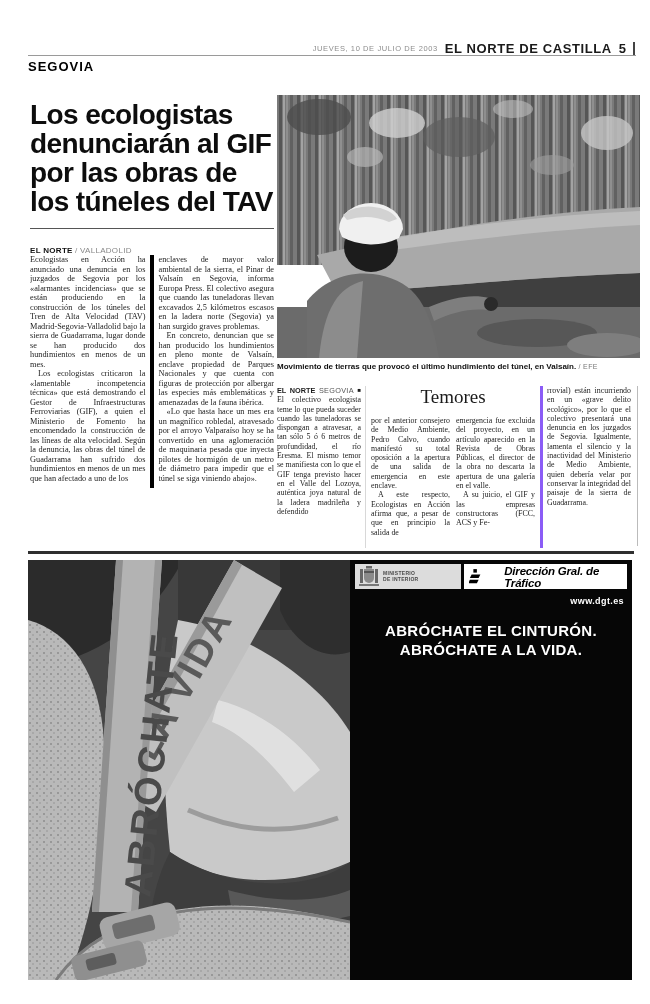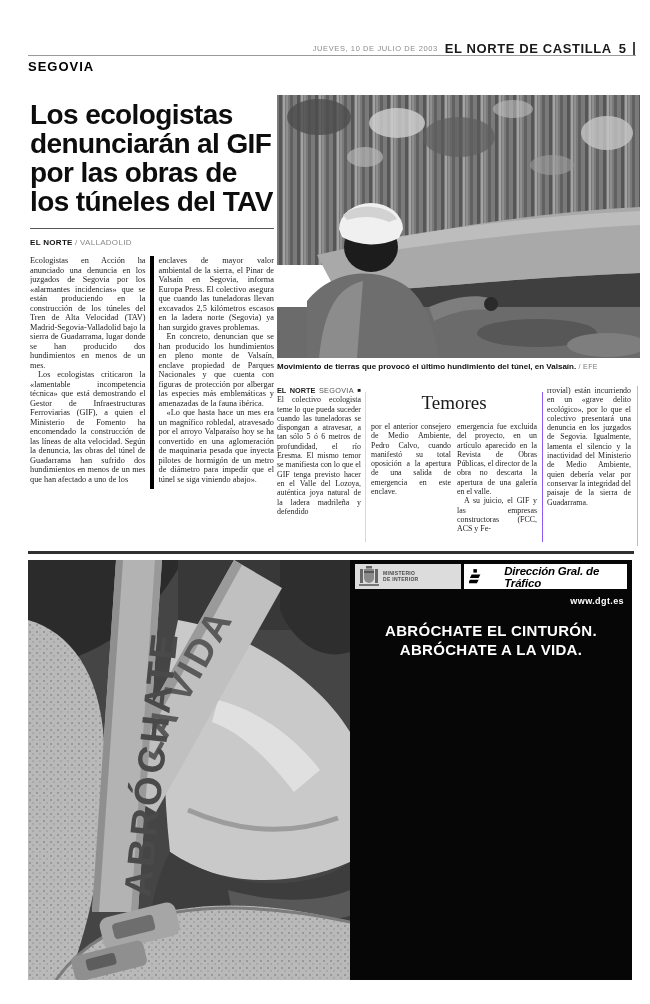--- a/index.html
+++ b/index.html
@@ -12,40 +12,40 @@
   .hdr-masthead{font-size:13px;font-weight:700;letter-spacing:.6px;color:#1a1a1a;}
   .hdr-page{font-size:13px;font-weight:700;color:#1a1a1a;}
   .hdr-bar{width:2px;height:13px;background:#444;align-self:center;}
   .top-rule{position:absolute;top:55px;left:28px;width:608px;height:1px;background:#9a9a9a;}
   .section-label{position:absolute;top:59px;left:28px;font-size:13px;font-weight:700;letter-spacing:1px;color:#000;}
   
   .story{position:absolute;left:30px;top:100px;width:244px;}
   .headline{font-size:28px;line-height:29px;font-weight:700;letter-spacing:-.6px;color:#0d0d0d;}
   .subhead{margin-top:17px;font-size:13.5px;line-height:16.5px;font-weight:400;color:#222;}
   .sub-rule{margin-top:12px;height:1px;background:#555;}
-  .byline{margin-top:9px;font-size:8px;}
+  .byline{margin-top:17px;font-size:8px;}
   .byline .agency{font-weight:700;letter-spacing:.3px;}
   .byline .place{color:#888;font-weight:400;letter-spacing:.3px;}
-  .body-cols{margin-top:9px;display:flex;height:233px;overflow:hidden;}
+  .body-cols{display:flex;height:233px;overflow:hidden;}
   .bcol{width:117px;font-family:"Liberation Serif",serif;font-size:8.3px;line-height:9.5px;
         text-align:justify;color:#1c1c1c;}
   .bcol.second{border-left:4px solid #000000;margin-left:4px;padding-left:5px;}
   .bcol p{margin:0;}
   .bcol p.ind{text-indent:8px;}
   
   .photo-wrap{position:absolute;left:277px;top:95px;width:363px;}
   .photo-wrap svg{display:block;}
   .caption{margin-top:4px;font-size:8px;font-weight:700;color:#111;}
   .caption .credit{font-weight:400;font-size:7px;color:#777;letter-spacing:.4px;}
   
   .lower{position:absolute;left:277px;top:386px;width:357px;height:162px;display:flex;overflow:hidden;}
   .lcol{font-family:"Liberation Serif",serif;font-size:7.9px;line-height:9.3px;text-align:justify;color:#1c1c1c;}
   .colA{width:84px;}
-  .temores{width:178px;border-left:1px solid #d8d8d8;border-right:1px solid #8b5cf6;
-           margin:6px 4px;padding:0 5px;box-sizing:border-box;}
+  .temores{width:178px;border-left:1px solid #d8d8d8;border-right:3px solid #8b5cf6;
+           margin:0 4px;padding:0 5px;box-sizing:border-box;}
   .temores-title{font-family:"Liberation Serif",serif;font-size:19px;font-weight:400;
                  text-align:center;margin:0 0 8px 0;color:#1a1a1a;}
   .temores-cols{display:flex;gap:6px;}
   .tcol{width:80px;}
   .colD{width:84px;}
   .lcol p{margin:0;}
   .lcol p.ind{text-indent:7px;}
   .kick .agency{font-family:"Liberation Sans",sans-serif;font-weight:700;font-size:7.3px;}
   .kick .place{font-family:"Liberation Sans",sans-serif;font-size:7.3px;color:#555;letter-spacing:.3px;}
   .kick .sq{font-size:6px;vertical-align:1px;}
@@ -149,20 +149,21 @@
         <span class="place">SEGOVIA</span>
         <span class="sq">■</span>
         <span>El colectivo ecologista teme lo que pueda suceder cuando las tuneladoras se dispongan a atravesar, a tan sólo 5 ó 6 metros de profundidad, el río Eresma. El mismo temor se manifiesta con lo que el GIF tenga previsto hacer en el Valle del Lozoya, auténtica joya natural de la ladera madrileña y defendido</span>
       </p>
     </div>
     <div class="temores">
       <h3 class="temores-title">Temores</h3>
       <div class="temores-cols">
         <div class="lcol tcol">
           <p>por el anterior consejero de Medio Ambiente, Pedro Calvo, cuando manifestó su total oposición a la apertura de una salida de emergencia en este enclave.</p>
+          <p class="ind">A este respecto, Ecologistas en Acción afirma que, a pesar de que en principio la salida de</p>
         </div>
         <div class="lcol tcol">
           <p>emergencia fue excluida del proyecto, en un artículo aparecido en la Revista de Obras Públicas, el director de la obra no descarta la apertura de una galería en el valle.</p>
           <p class="ind">A su juicio, el GIF y las empresas constructoras (FCC, ACS y Fe-</p>
         </div>
       </div>
     </div>
     <div class="lcol colD">
       <p>rrovial) están incurriendo en un «grave delito ecológico», por lo que el colectivo presentará una denuncia en los juzgados de Segovia. Igualmente, lamenta el silencio y la inactividad del Ministerio de Medio Ambiente, quien debería velar por conservar la integridad del paisaje de la sierra de Guadarrama.</p>
     </div>

